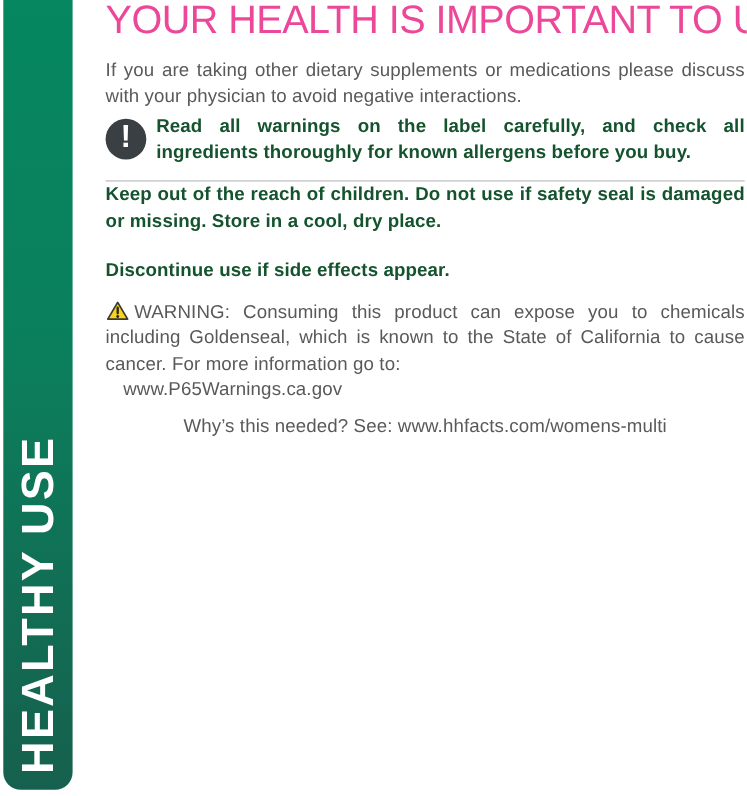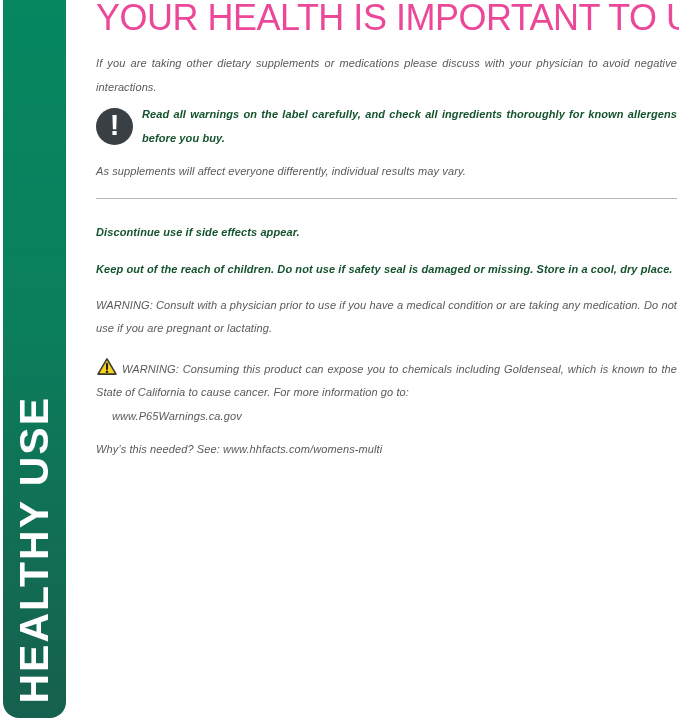--- a/index.html
+++ b/index.html
@@ -45,25 +45,24 @@
     padding-top:2px;
     font-size:36px;
     line-height:32px;
     font-weight:400;
     letter-spacing:-0.5px;
     color:#ec4899;
     white-space:nowrap;
   }
   p{
     margin:0;
-    font-size:11px;
+    font-size:17px;
     line-height:23.5px;
     color:#58595b;
     letter-spacing:0.1px;
-    font-style:italic;
   }
   .justify{text-align:justify;}
   .bold{color:#14532d;font-weight:700;}
   .p-intro{margin-bottom:4px;}
   .alert-row{
     display:flex;
     align-items:center;
     gap:9px;
     margin-bottom:10px;
   }
@@ -93,21 +92,21 @@
   .p-physician{margin-bottom:16px;}
   .ca-heading{margin-bottom:1px;}
   .ca-para{margin-bottom:10px;}
   .tri-icon{
     display:inline-block;
     width:22px;height:19px;
     vertical-align:-3px;
     margin-right:4px;
   }
   .url-line{margin-left:16px;}
-  .more-info{margin:0;}
+  .more-info{margin:0;text-align:center;}
 </style>
 </head>
 <body>
 
 <div class="page">
 
   <aside class="sidebar">
     <div class="sidebar-label">HEALTHY USE</div>
   </aside>
 
@@ -117,29 +116,27 @@
 
     <p class="justify p-intro">If you are taking other dietary supplements or medications please discuss with your physician to avoid negative interactions.</p>
 
     <div class="alert-row">
       <span class="alert-circle">
         <span class="alert-glyph">!</span>
       </span>
       <p class="bold justify">Read all warnings on the label carefully, and check all ingredients thoroughly for known allergens before you buy.</p>
     </div>
 
-    <p class="justify p-results">As supplements will affect everyone differently, individual results may vary.</p>
 
     <hr class="divider">
 
+    <p class="bold justify p-keepout">Keep out of the reach of children. Do not use if safety seal is damaged or missing. Store in a cool, dry place.</p>
+
     <p class="bold p-discontinue">Discontinue use if side effects appear.</p>
 
-    <p class="bold justify p-keepout">Keep out of the reach of children. Do not use if safety seal is damaged or missing. Store in a cool, dry place.</p>
-
-    <p class="justify p-physician">WARNING: Consult with a physician prior to use if you have a medical condition or are taking any medication. Do not use if you are pregnant or lactating.</p>
 
 
     <p class="justify ca-para">
       <svg class="tri-icon" viewBox="0 0 26 24">
         <path d="M13 2.4 L24.4 21.6 H1.6 Z" fill="#f8d21c" stroke="#3a3a33" stroke-width="2" stroke-linejoin="round"></path>
         <path d="M13 8.5 v6.5" stroke="#222222" stroke-width="2.6" stroke-linecap="round"></path>
         <circle cx="13" cy="18.6" r="1.6" fill="#222222"></circle>
       </svg><span>WARNING: Consuming this product can expose you to chemicals including Goldenseal, which is known to the State of California to cause cancer. For more information go to:</span>
       <br>
       <span class="url-line">www.P65Warnings.ca.gov</span>

